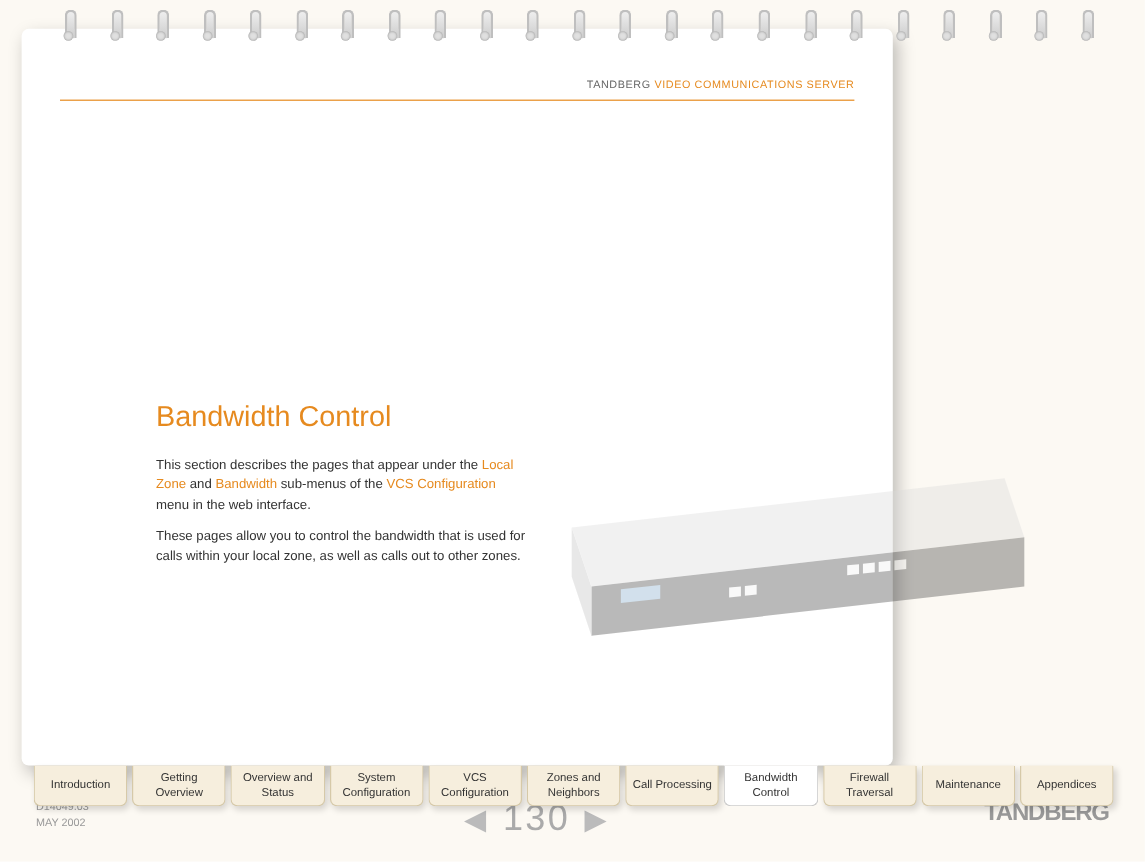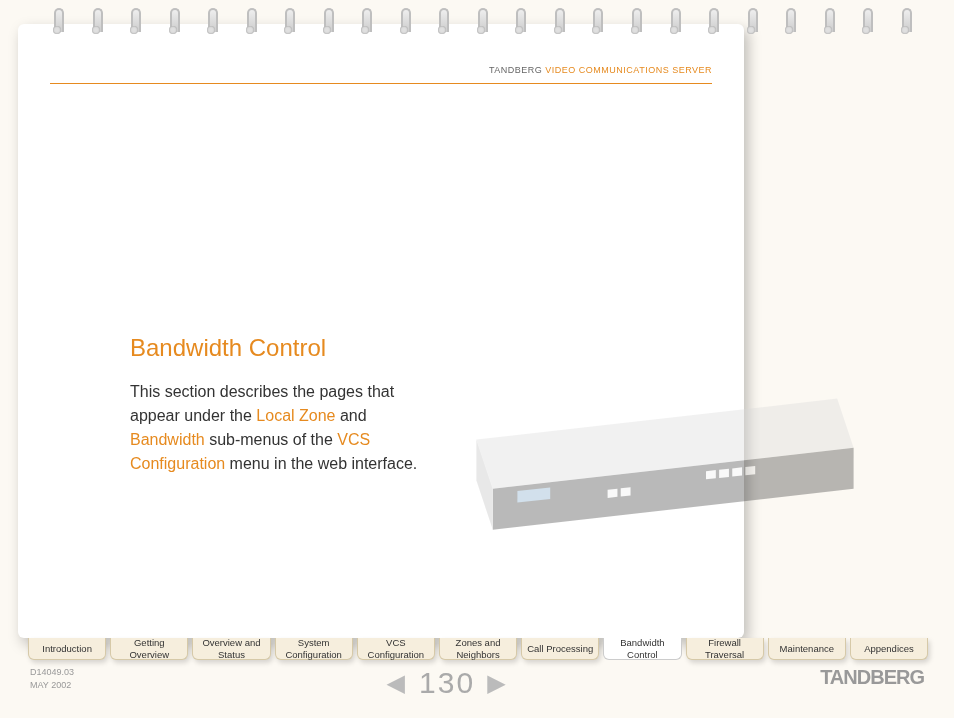--- a/index.html
+++ b/index.html
@@ -90,42 +90,42 @@
     flex: 0 0 390px;
     padding-left: 80px;
   }
   h1 {
     font-size: 24px;
     font-weight: normal;
     color: #e68a1f;
     margin-bottom: 18px;
   }
   .para {
-    font-size: 16px;
+    font-size: 11px;
     color: #333;
     line-height: 1.5;
     margin-bottom: 10px;
   }
   .para .lk { color:#e68a1f; }
   .device {
     flex:1;
     margin-top:40px;
     opacity:.35;
     display:flex;
     justify-content:center;
   }
   .device svg { width: 410px; height: auto; }
 
   
   .tabs {
     position:absolute;
     top: 638px;
     left: 28px;
     width: 900px;
-    height: 22px;
+    height: 34px;
     display:flex;
     gap:4px;
     z-index:1;
   }
   .tab {
     flex:1;
     background:#f6eedd;
     border:1px solid #d6c9a8;
     border-top:none;
     border-radius:0 0 6px 6px;
@@ -221,20 +221,21 @@
       </div>
     </div>
     <div class="rule"></div>
 
     <div class="content">
       <div class="textcol">
         <h1>Bandwidth Control</h1>
         <p class="para">
           <span>This section describes the pages that appear under the </span><span class="lk">Local Zone</span><span> and </span><span class="lk">Bandwidth</span><span> sub-menus of the </span><span class="lk">VCS Configuration</span><span> menu in the web interface.</span>
         </p>
+        <p class="para">These pages allow you to control the bandwidth that is used for calls within your local zone, as well as calls out to other zones.</p>
       </div>
       <div class="device">
         <svg viewBox="0 0 500 200">
           <polygon points="20,80 460,30 480,90 40,140" fill="#d9d9d9"></polygon>
           <polygon points="40,140 480,90 480,140 40,190" fill="#3a3a3a"></polygon>
           <polygon points="20,80 40,140 40,190 20,130" fill="#c0c0c0"></polygon>
           <rect x="70" y="150" width="40" height="14" fill="#7fa9c9" transform="skewY(-6)"></rect>
           <g fill="#eee" transform="skewY(-6)">
             <rect x="180" y="160" width="12" height="10"></rect>
             <rect x="196" y="160" width="12" height="10"></rect>

